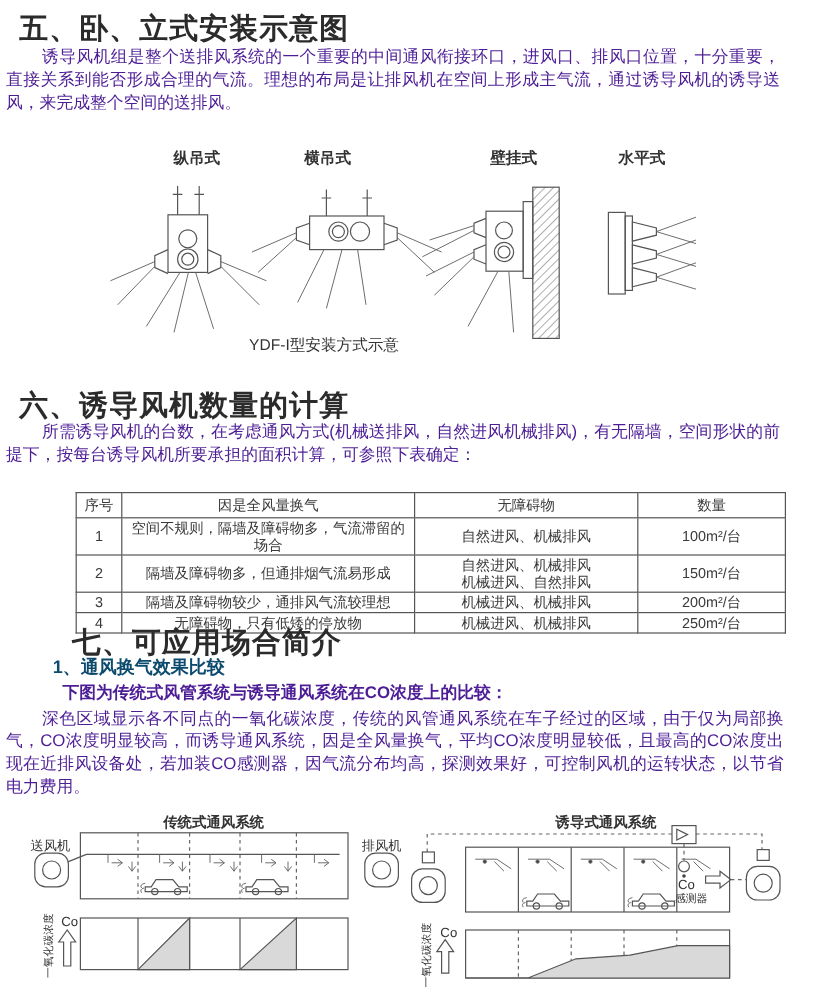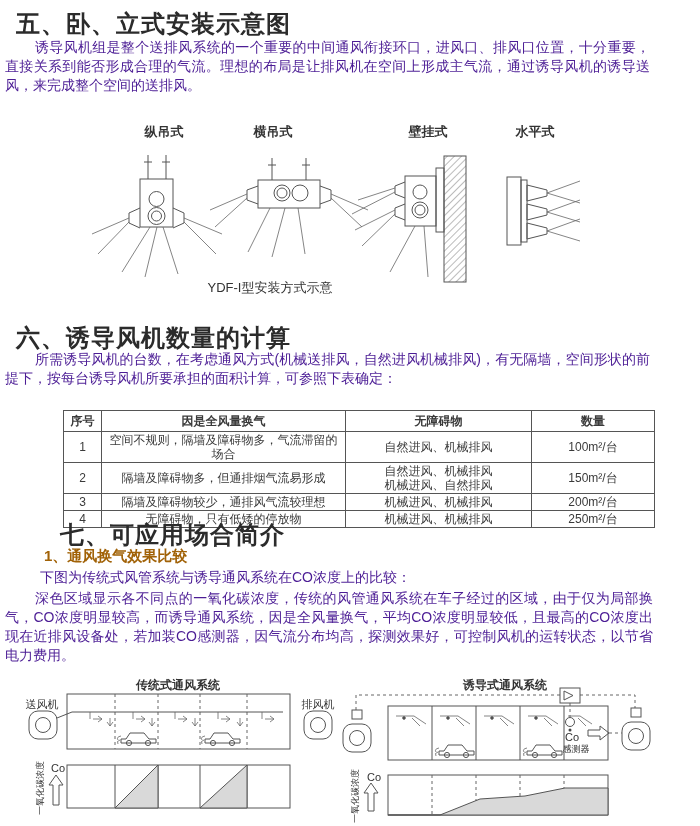--- a/index.html
+++ b/index.html
@@ -2,31 +2,31 @@
 <html><head>
 <meta charset="utf-8">
 <style>
   html,body{margin:0;padding:0;}
   body{
     width:700px;height:826px;background:#ffffff;position:relative;
     font-family:"Liberation Sans",sans-serif;color:#3a3a3a;overflow:hidden;
   }
   .abs{position:absolute;}
   .h1{font-size:24px;font-weight:bold;color:#2b2b2b;letter-spacing:1px;}
-  .h2{font-size:15px;font-weight:bold;color:#a16207;}
+  .h2{font-size:15px;font-weight:bold;color:#0c4a6e;}
   .para{font-size:14px;line-height:19px;color:#4c1d95;text-align:justify;}
   .indent{text-indent:30px;}
   table.calc{
     border-collapse:collapse;font-size:12px;color:#3a3a3a;
     table-layout:fixed;width:591px;
   }
   table.calc th,table.calc td{
     border:1px solid #555;padding:1px 4px;line-height:14px;
   }
-  table.calc th{font-weight:bold;text-align:center;height:18px;}
+  table.calc th{font-weight:normal;text-align:center;height:18px;}
   td.c{text-align:center;}
   td.l{text-align:center;padding-left:7px;}
   svg text{fill:#333;}
   svg .lbl{font-family:"Liberation Sans",sans-serif;font-weight:bold;font-size:13px;}
   svg .cap{font-family:"Liberation Sans",sans-serif;font-size:13px;}
   svg .sm{font-family:"Liberation Sans",sans-serif;font-size:11px;}
   svg .tt{font-family:"Liberation Sans",sans-serif;font-weight:bold;font-size:12px;}
   svg .vax{font-family:"Liberation Sans",sans-serif;font-size:9px;}
   .ln{stroke:#555;stroke-width:1;fill:none;}
   .thin{stroke:#666;stroke-width:0.8;fill:none;}
@@ -148,21 +148,21 @@
           <div>机械进风、机械排风</div>
           <div></div>
         </td>
     <td class="c">250m²/台</td>
   </tr>
 </tbody>
   </table>
 
 <div class="abs h1" style="left:16px;top:519px;margin-left:44px;">七、可应用场合简介</div>
 <div class="abs h2" style="left:44px;top:547px;">1、通风换气效果比较</div>
-<div class="abs para indent" style="left:10px;top:568px;width:645px;">下图为传统式风管系统与诱导通风系统在CO浓度上的比较：</div>
+<div class="abs para indent" style="left:22px;top:568px;width:645px;font-weight:bold;">下图为传统式风管系统与诱导通风系统在CO浓度上的比较：</div>
 <div class="abs para indent" style="left:5px;top:589px;width:648px;">深色区域显示各不同点的一氧化碳浓度，传统的风管通风系统在车子经过的区域，由于仅为局部换气，CO浓度明显较高，而诱导通风系统，因是全风量换气，平均CO浓度明显较低，且最高的CO浓度出现在近排风设备处，若加装CO感测器，因气流分布均高，探测效果好，可控制风机的运转状态，以节省电力费用。</div>
 
 <svg class="abs" style="left:0;top:678px;" width="345" height="148" viewBox="0 0 345 148">
   <defs>
     <g id="car">
       <path class="ln" d="M3,9 L8,9 L12,3 L26,3 L31,9 L38,9 L38,13 L3,13 Z"></path>
       <circle class="ln" cx="11" cy="13" r="2.6" fill="#fff"></circle>
       <circle class="ln" cx="30" cy="13" r="2.6" fill="#fff"></circle>
       <path class="thin" d="M2,10 Q-2,11 0,14 M3,6 Q-2,7 0,10"></path>
     </g>

